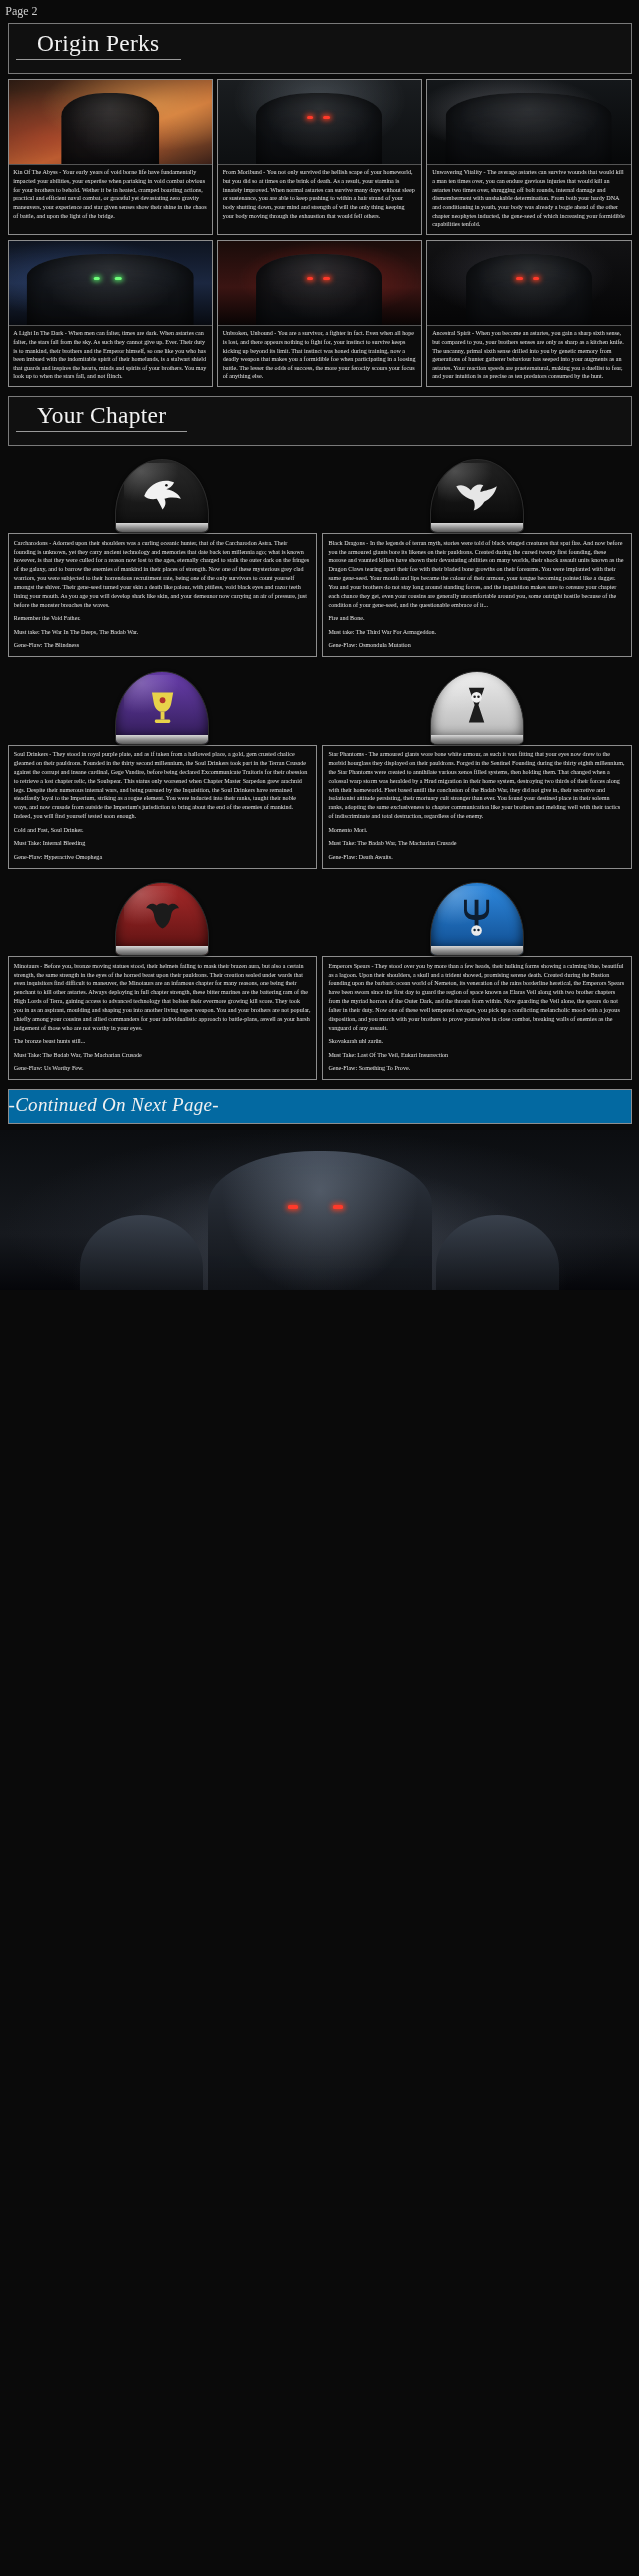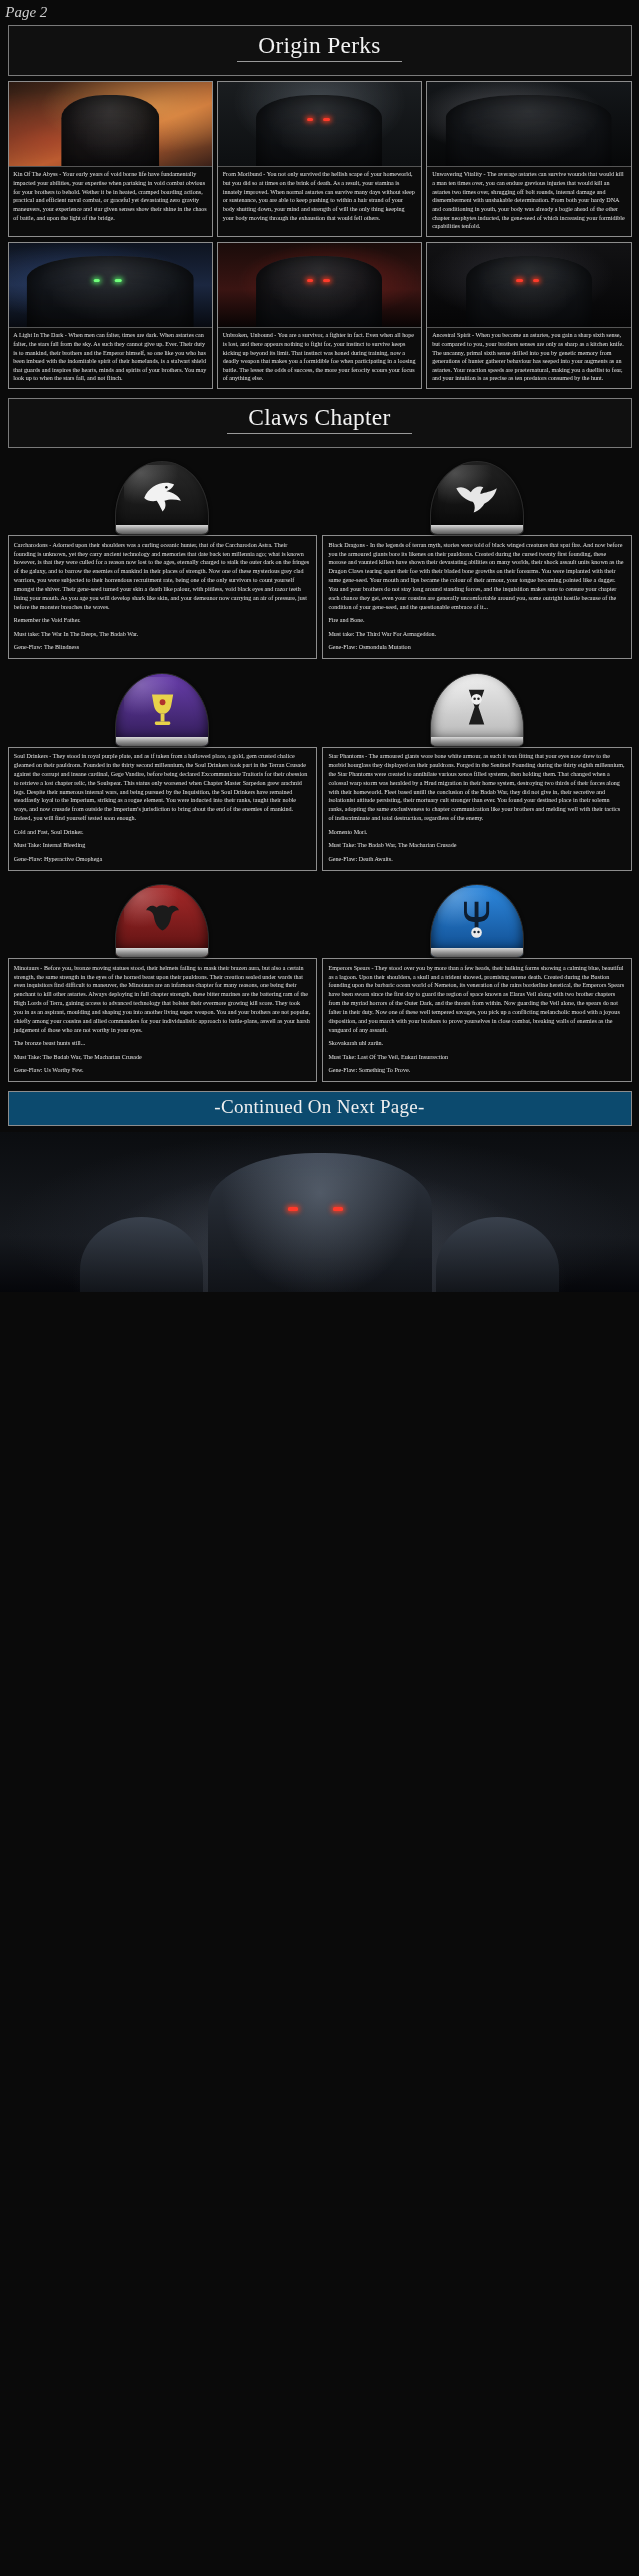--- a/index.html
+++ b/index.html
@@ -14,31 +14,30 @@
   }
   .page {
     width: 639px;
     min-height: 2576px;
     background: #0a0a0a;
     position: relative;
     padding: 0;
   }
   .page-label {
     color: #cfcfcf;
-    font-size: 15px;
+    font-size: 12px;
     padding: 4.3px 0 2.1px 5.3px;
     font-family: "Liberation Serif", serif;
-    font-style: italic;
   }
   .section-banner {
     margin: 2.1px 7.5px 0 7.5px;
     border: 1.1px solid #7a7a7a;
     background: #101010;
     padding: 5.3px 7.5px 7.5px 7.5px;
-    text-align: center;
+    text-align: left;
   }
   .section-title {
     font-size: 23.4px;
     line-height: 1.1;
     color: #f2f2f2;
     border-bottom: 1.1px solid #9a9a9a;
     display: inline-block;
     padding: 0 21px 2.1px 21px;
     margin: 1.1px 0 5.3px 0;
     letter-spacing: 0.3px;
@@ -138,23 +137,23 @@
     transform: translate(-50%,-50%);
     width: 100%; height: 78%;
     display: flex; align-items: center; justify-content: center;
   }
   .pauldron .emblem svg { width: 86%; height: 86%; }
 
   
   .continued {
     margin: 8.5px 7.5px 0 7.5px;
     border: 1.1px solid #8d8d8d;
-    background: #0c4a6e;
-    text-align: center;
+    background: #0369a1;
     padding: 4.3px 0 6.4px 0;
+    font-style: italic;
   }
   .continued-text {
     font-size: 19px;
     color: #f0f0f0;
     letter-spacing: 0.3px;
   }
 
   
   .footer-art {
     margin: 6.4px 0 0 0;
@@ -294,21 +293,21 @@
             <span class="eye l"></span>
             <span class="eye r"></span>
           </div>
       </div>
       <div class="perk-text">Ancestral Spirit - When you become an astartes, you gain a sharp sixth sense, but compared to you, your brothers senses are only as sharp as a kitchen knife. The uncanny, primal sixth sense drilled into you by genetic memory from generations of hunter gatherer behaviour has seeped into your augments as an astartes. Your reaction speeds are praeternatural, making you a duellist to fear, and your intuition is as precise as ten predators consumed by the hunt.</div>
     </div>
 
   </div>
 
   <div class="section-banner" style="margin-top:8.5px">
-    <div class="section-title">Claws Chapter</div>
+    <div class="section-title">Your Chapter</div>
   </div>
 
   <div class="chapter-row">
 
     <div class="chapter-cell">
       <div class="pauldron-wrap">
         <div class="pauldron" style="background:linear-gradient(180deg,#2a2a2a,#0e0e0e);">
           <div class="gloss"></div>
           <div class="emblem">
             <svg viewBox="0 0 100 100">

